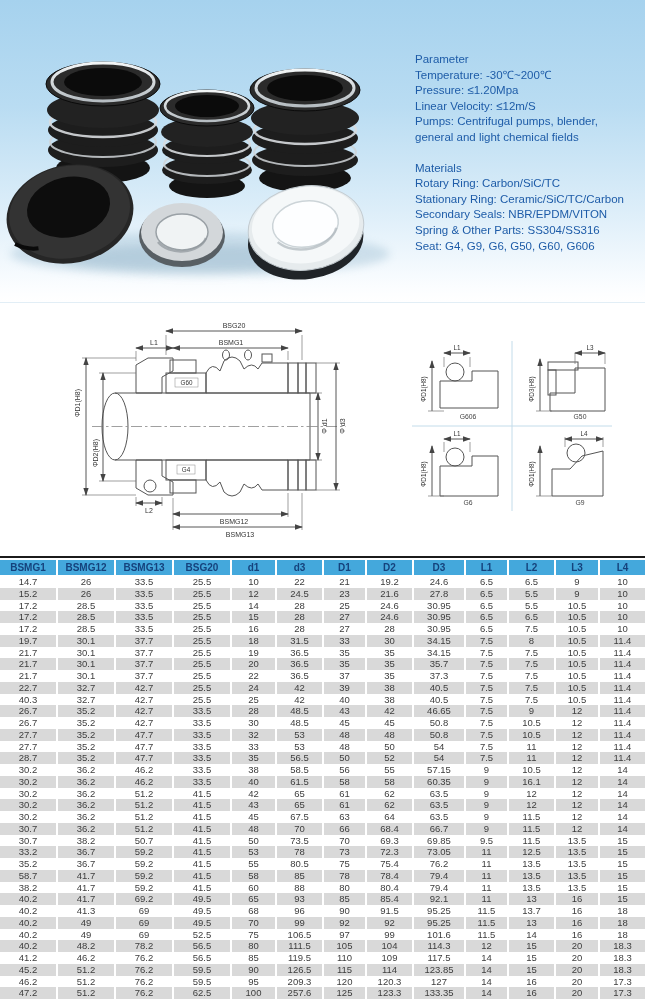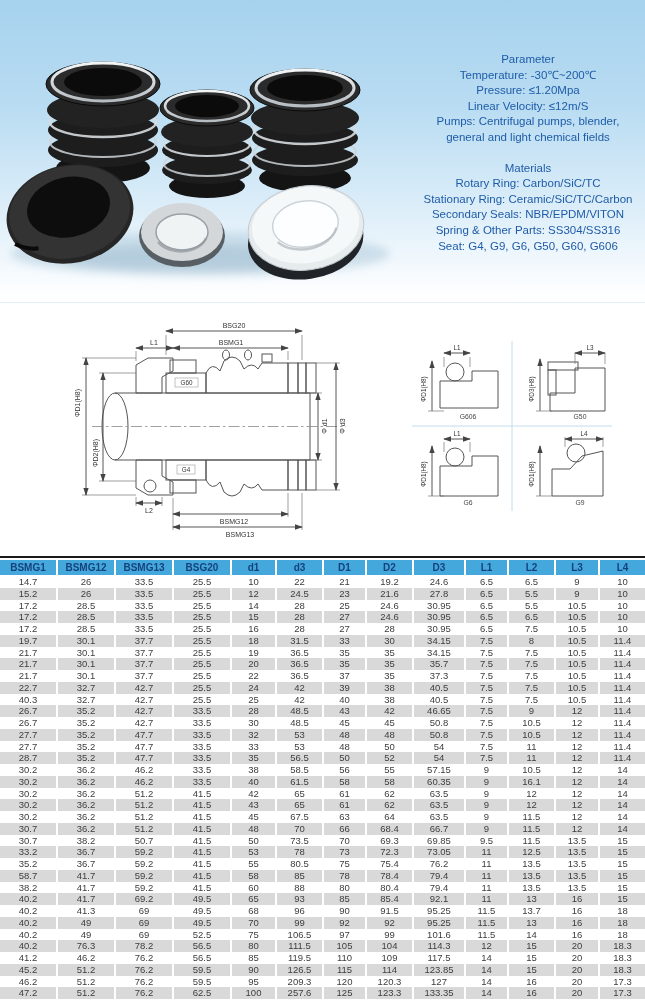--- a/index.html
+++ b/index.html
@@ -1,20 +1,20 @@
 <!DOCTYPE html>
 <html><head>
 <meta charset="utf-8">
 <style>
   html,body{margin:0;padding:0;}
   #screen{position:relative;width:645px;height:1000px;overflow:hidden;background:#fff;
     font-family:"Liberation Sans",sans-serif;}
   
   .top-section{position:absolute;left:0;top:0;width:645px;height:302px;
-    background:linear-gradient(180deg,#A6D2EE 0%,#B9DCF2 35%,#DDEEF9 70%,#FBFDFF 95%,#FFFFFF 100%);text-align:center;}
+    background:linear-gradient(180deg,#A6D2EE 0%,#B9DCF2 35%,#DDEEF9 70%,#FBFDFF 95%,#FFFFFF 100%);}
   .photo-wrap{position:absolute;left:0;top:18px;width:412px;height:270px;}
   .specs{position:absolute;left:415px;top:52px;width:226px;color:#1E5CA8;
     font-size:11.5px;line-height:15.6px;}
   .specs .gap{height:15px;}
   
   .diagram-section{position:absolute;left:0;top:302px;width:645px;height:254px;background:#fff;
     border-top:1px solid #E2EEF6;}
   .dim{stroke:#444;stroke-width:0.9;fill:none;}
   .ext{stroke:#777;stroke-width:0.7;fill:none;}
   .edge{stroke:#555;stroke-width:1;fill:none;}
@@ -796,21 +796,21 @@
             <td>97</td>
             <td>99</td>
             <td>101.6</td>
             <td>11.5</td>
             <td>14</td>
             <td>16</td>
             <td>18</td>
           </tr>
           <tr>
             <td>40.2</td>
-            <td>76.3</td>
+            <td>48.2</td>
             <td>78.2</td>
             <td>56.5</td>
             <td>80</td>
             <td>111.5</td>
             <td>105</td>
             <td>104</td>
             <td>114.3</td>
             <td>12</td>
             <td>15</td>
             <td>20</td>

